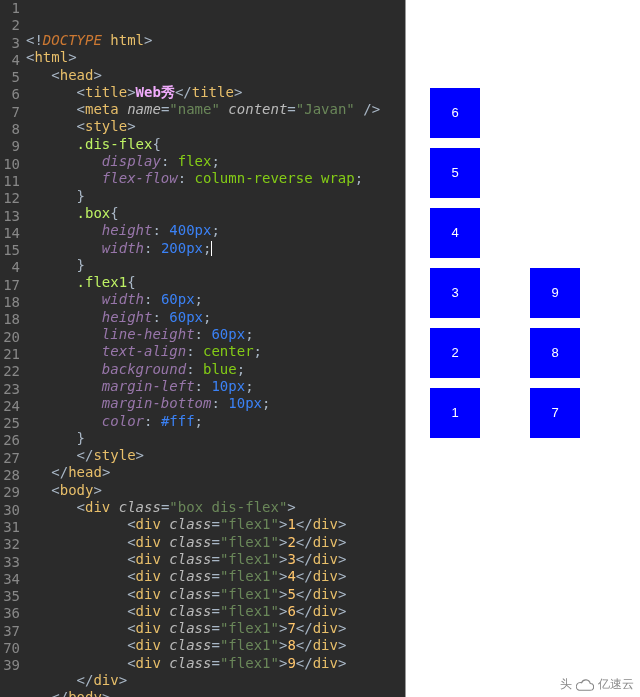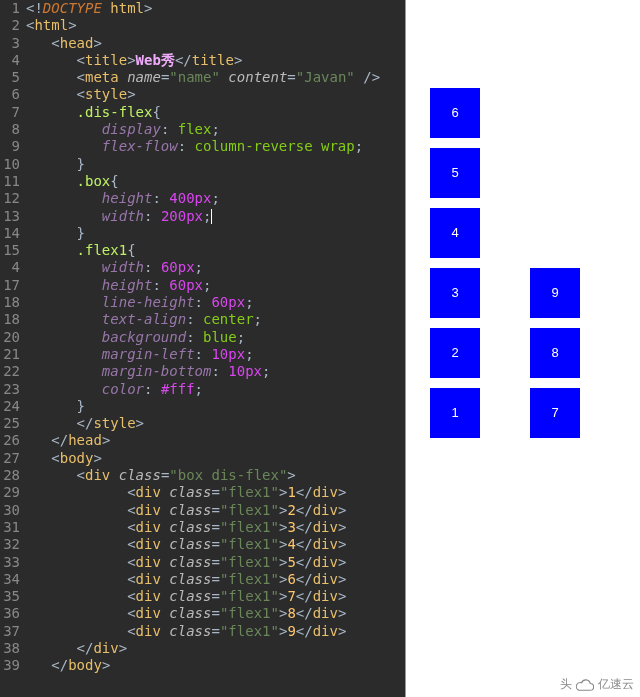--- a/index.html
+++ b/index.html
@@ -27,31 +27,32 @@
   text-align: right;
   padding-right: 6px;
   user-select: none;
 }
 .gutter div { height: 17.3px; }
 .code {
   flex: 1;
   color: #A9B7C6;
   white-space: pre;
   position: relative;
+  margin-top: 32px;
 }
 .code .line { height: 17.3px; }
 .kw { color: #CC7832; font-style: italic; }
 .tag { color: #E8BF6A; }
 .tag2 { color: #FFC66D; }
 .attr { color: #BABABA; font-style: italic; }
 .str { color: #6A8759; }
 .punct { color: #A9B7C6; }
 .sel { color: #bef264; }
 .prop { color: #9876AA; font-style: italic; }
-.num { color: #d946ef; }
+.num { color: #3b82f6; }
 .txt { color: #84cc16; }
 .white { color: #f0abfc; font-weight: bold; }
 .cursor {
   border-right: 1px solid #fff;
   height: 15px;
   display: inline-block;
   vertical-align: middle;
 }
 
 .preview {
@@ -130,21 +131,21 @@
       <div>28</div>
       <div>29</div>
       <div>30</div>
       <div>31</div>
       <div>32</div>
       <div>33</div>
       <div>34</div>
       <div>35</div>
       <div>36</div>
       <div>37</div>
-      <div>38</div>
+      <div>70</div>
       <div>39</div>
     </div>
   <div class="code" id="code"><div class="line"><span></span><span class="punct">&lt;!</span><span class="kw">DOCTYPE</span><span class="punct"> </span><span class="tag">html</span><span class="punct">&gt;</span></div><div class="line"><span></span><span class="punct">&lt;</span><span class="tag">html</span><span class="punct">&gt;</span></div><div class="line"><span>   </span><span class="punct">&lt;</span><span class="tag">head</span><span class="punct">&gt;</span></div><div class="line"><span>      </span><span class="punct">&lt;</span><span class="tag">title</span><span class="punct">&gt;</span><span class="white">Web秀</span><span class="punct">&lt;/</span><span class="tag">title</span><span class="punct">&gt;</span></div><div class="line"><span>      </span><span class="punct">&lt;</span><span class="tag">meta</span><span class="punct"> </span><span class="attr">name</span><span class="punct">=</span><span class="str">"name"</span><span class="punct"> </span><span class="attr">content</span><span class="punct">=</span><span class="str">"Javan"</span><span class="punct"> /&gt;</span></div><div class="line"><span>      </span><span class="punct">&lt;</span><span class="tag">style</span><span class="punct">&gt;</span></div><div class="line"><span>      </span><span class="sel">.dis-flex</span><span class="punct">{</span></div><div class="line"><span>         </span><span class="prop">display</span><span class="punct">: </span><span class="txt">flex</span><span class="punct">;</span></div><div class="line"><span>         </span><span class="prop">flex-flow</span><span class="punct">: </span><span class="txt">column-reverse wrap</span><span class="punct">;</span></div><div class="line"><span>      </span><span class="punct">}</span></div><div class="line"><span>      </span><span class="sel">.box</span><span class="punct">{</span></div><div class="line"><span>         </span><span class="prop">height</span><span class="punct">: </span><span class="num">400px</span><span class="punct">;</span></div><div class="line"><span>         </span><span class="prop">width</span><span class="punct">: </span><span class="num">200px</span><span class="punct">;</span><span class="cursor"></span></div><div class="line"><span>      </span><span class="punct">}</span></div><div class="line"><span>      </span><span class="sel">.flex1</span><span class="punct">{</span></div><div class="line"><span>         </span><span class="prop">width</span><span class="punct">: </span><span class="num">60px</span><span class="punct">;</span></div><div class="line"><span>         </span><span class="prop">height</span><span class="punct">: </span><span class="num">60px</span><span class="punct">;</span></div><div class="line"><span>         </span><span class="prop">line-height</span><span class="punct">: </span><span class="num">60px</span><span class="punct">;</span></div><div class="line"><span>         </span><span class="prop">text-align</span><span class="punct">: </span><span class="txt">center</span><span class="punct">;</span></div><div class="line"><span>         </span><span class="prop">background</span><span class="punct">: </span><span class="txt">blue</span><span class="punct">;</span></div><div class="line"><span>         </span><span class="prop">margin-left</span><span class="punct">: </span><span class="num">10px</span><span class="punct">;</span></div><div class="line"><span>         </span><span class="prop">margin-bottom</span><span class="punct">: </span><span class="num">10px</span><span class="punct">;</span></div><div class="line"><span>         </span><span class="prop">color</span><span class="punct">: </span><span class="num">#fff</span><span class="punct">;</span></div><div class="line"><span>      </span><span class="punct">}</span></div><div class="line"><span>      </span><span class="punct">&lt;/</span><span class="tag">style</span><span class="punct">&gt;</span></div><div class="line"><span>   </span><span class="punct">&lt;/</span><span class="tag">head</span><span class="punct">&gt;</span></div><div class="line"><span>   </span><span class="punct">&lt;</span><span class="tag">body</span><span class="punct">&gt;</span></div><div class="line"><span>      </span><span class="punct">&lt;</span><span class="tag">div</span><span class="punct"> </span><span class="attr">class</span><span class="punct">=</span><span class="str">"box dis-flex"</span><span class="punct">&gt;</span></div><div class="line"><span>            </span><span class="punct">&lt;</span><span class="tag">div</span><span class="punct"> </span><span class="attr">class</span><span class="punct">=</span><span class="str">"flex1"</span><span class="punct">&gt;</span><span class="tag2">1</span><span class="punct">&lt;/</span><span class="tag">div</span><span class="punct">&gt;</span></div><div class="line"><span>            </span><span class="punct">&lt;</span><span class="tag">div</span><span class="punct"> </span><span class="attr">class</span><span class="punct">=</span><span class="str">"flex1"</span><span class="punct">&gt;</span><span class="tag2">2</span><span class="punct">&lt;/</span><span class="tag">div</span><span class="punct">&gt;</span></div><div class="line"><span>            </span><span class="punct">&lt;</span><span class="tag">div</span><span class="punct"> </span><span class="attr">class</span><span class="punct">=</span><span class="str">"flex1"</span><span class="punct">&gt;</span><span class="tag2">3</span><span class="punct">&lt;/</span><span class="tag">div</span><span class="punct">&gt;</span></div><div class="line"><span>            </span><span class="punct">&lt;</span><span class="tag">div</span><span class="punct"> </span><span class="attr">class</span><span class="punct">=</span><span class="str">"flex1"</span><span class="punct">&gt;</span><span class="tag2">4</span><span class="punct">&lt;/</span><span class="tag">div</span><span class="punct">&gt;</span></div><div class="line"><span>            </span><span class="punct">&lt;</span><span class="tag">div</span><span class="punct"> </span><span class="attr">class</span><span class="punct">=</span><span class="str">"flex1"</span><span class="punct">&gt;</span><span class="tag2">5</span><span class="punct">&lt;/</span><span class="tag">div</span><span class="punct">&gt;</span></div><div class="line"><span>            </span><span class="punct">&lt;</span><span class="tag">div</span><span class="punct"> </span><span class="attr">class</span><span class="punct">=</span><span class="str">"flex1"</span><span class="punct">&gt;</span><span class="tag2">6</span><span class="punct">&lt;/</span><span class="tag">div</span><span class="punct">&gt;</span></div><div class="line"><span>            </span><span class="punct">&lt;</span><span class="tag">div</span><span class="punct"> </span><span class="attr">class</span><span class="punct">=</span><span class="str">"flex1"</span><span class="punct">&gt;</span><span class="tag2">7</span><span class="punct">&lt;/</span><span class="tag">div</span><span class="punct">&gt;</span></div><div class="line"><span>            </span><span class="punct">&lt;</span><span class="tag">div</span><span class="punct"> </span><span class="attr">class</span><span class="punct">=</span><span class="str">"flex1"</span><span class="punct">&gt;</span><span class="tag2">8</span><span class="punct">&lt;/</span><span class="tag">div</span><span class="punct">&gt;</span></div><div class="line"><span>            </span><span class="punct">&lt;</span><span class="tag">div</span><span class="punct"> </span><span class="attr">class</span><span class="punct">=</span><span class="str">"flex1"</span><span class="punct">&gt;</span><span class="tag2">9</span><span class="punct">&lt;/</span><span class="tag">div</span><span class="punct">&gt;</span></div><div class="line"><span>      </span><span class="punct">&lt;/</span><span class="tag">div</span><span class="punct">&gt;</span></div><div class="line"><span>   </span><span class="punct">&lt;/</span><span class="tag">body</span><span class="punct">&gt;</span></div></div>
 </div>
 
 <div class="preview">
   <div class="box-preview" id="boxes">
       <div class="flex-item">1</div>
       <div class="flex-item">2</div>
       <div class="flex-item">3</div>

